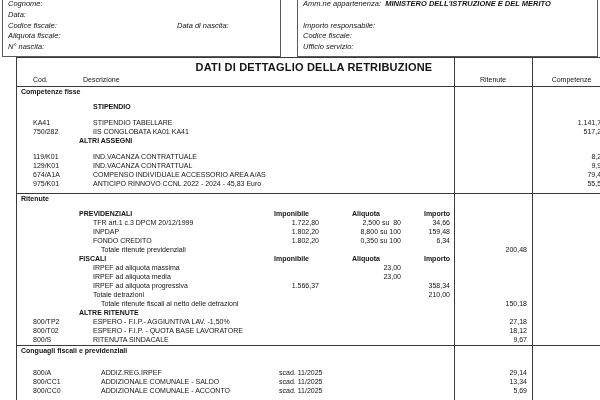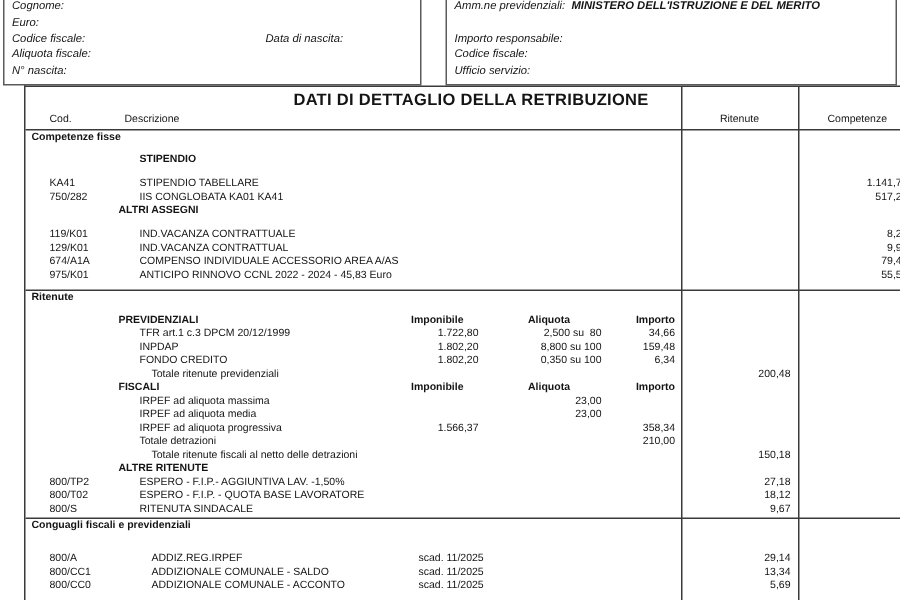--- a/index.html
+++ b/index.html
@@ -50,29 +50,29 @@
   .c-rit{left:448px;width:62px;text-align:right;}
   .c-comp{left:526px;width:62px;text-align:right;}
 </style>
 </head>
 <body>
 
 <div class="page">
 
   <div class="box box-left">
     <span class="bline l1">Cognome:</span>
-    <span class="bline l2">Euro:</span>
+    <span class="bline l2">Data:</span>
     <span class="bline l3">Codice fiscale:</span>
     <span class="bline l3 birth">Data di nascita:</span>
     <span class="bline l4">Aliquota fiscale:</span>
     <span class="bline l5">N° nascita:</span>
   </div>
 
   <div class="box box-right">
-    <span class="bline l1"><span>Amm.ne previdenziali:</span>  <span class="amm-value">MINISTERO DELL'ISTRUZIONE E DEL MERITO</span></span>
+    <span class="bline l1"><span>Amm.ne appartenenza:</span>  <span class="amm-value">MINISTERO DELL'ISTRUZIONE E DEL MERITO</span></span>
     <span class="bline l3">Importo responsabile:</span>
     <span class="bline l4">Codice fiscale:</span>
     <span class="bline l5">Ufficio servizio:</span>
   </div>
 
   <div class="table">
     <div class="title">DATI DI DETTAGLIO DELLA RETRIBUZIONE</div>
 
     <span class="colhead ch-cod">Cod.</span>
     <span class="colhead ch-desc">Descrizione</span>

